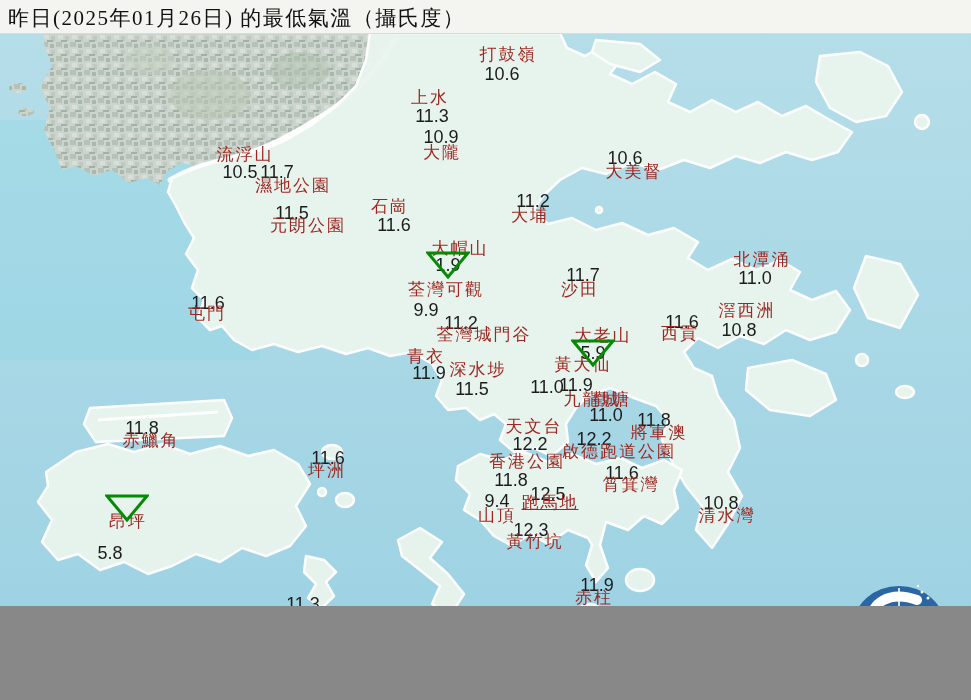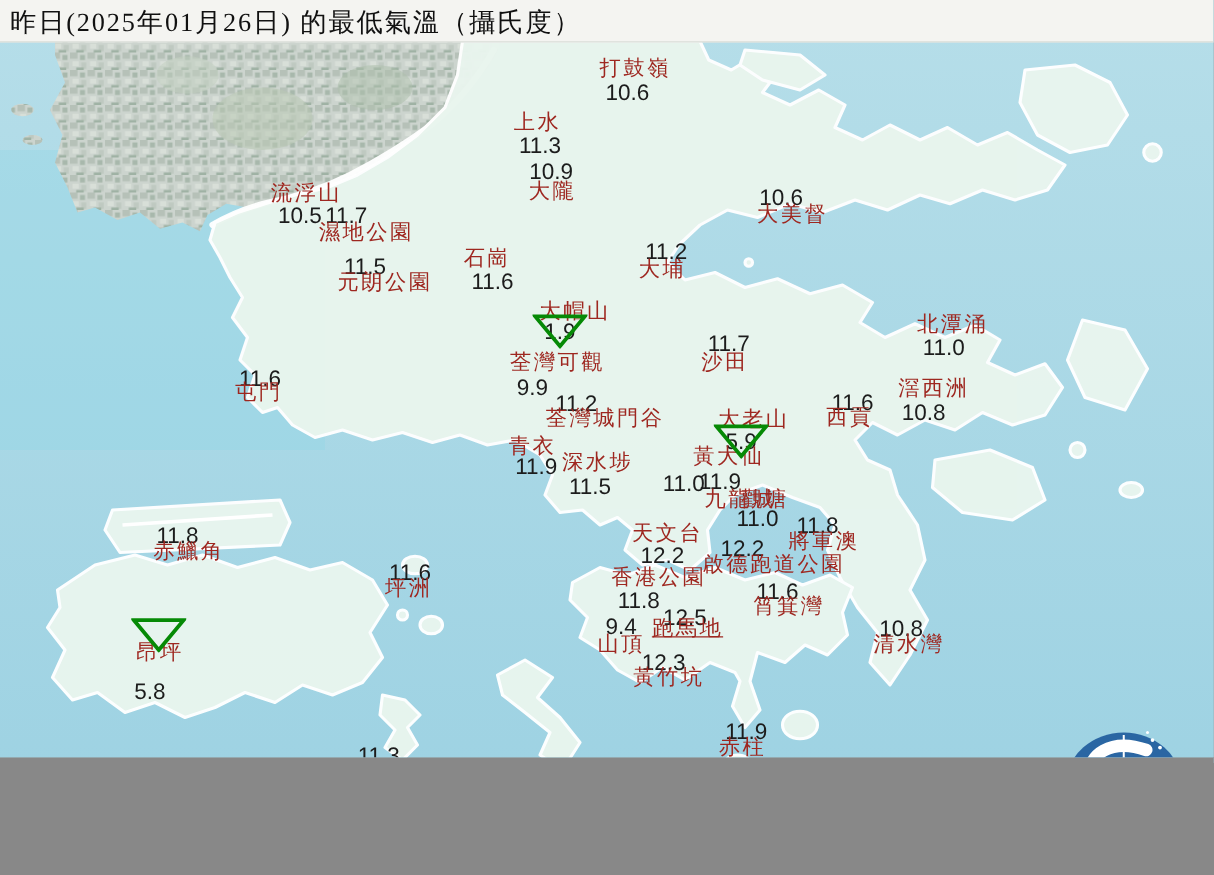--- a/index.html
+++ b/index.html
@@ -211,21 +211,21 @@
       <div class="station-name" style="left: 535px; top: 533px;">黃竹坑</div>
       <div class="station-value" style="left: 721px; top: 494px;">10.8</div>
       <div class="station-name" style="left: 727px; top: 507px;">清水灣</div>
       <div class="station-value" style="left: 142px; top: 419px;">11.8</div>
       <div class="station-name" style="left: 151px; top: 432px;">赤鱲角</div>
       <div class="station-value" style="left: 328px; top: 449px;">11.6</div>
       <div class="station-name" style="left: 327px; top: 462px;">坪洲</div>
       <div class="record-triangle" style="left: 127px; top: 494px;"><svg width="44" height="28" viewBox="0 0 44 28">
           <polygon points="2,2 42,2 22,26" fill="none" stroke="#068a06" stroke-width="3"></polygon>
         </svg></div>
-      <div class="station-value" style="left: 120px; top: 499px; margin-top: 45px;">5.8</div>
+      <div class="station-value" style="left: 110px; top: 499px; margin-top: 45px;">5.8</div>
       <div class="station-name" style="left: 128px; top: 513px;">昂坪</div>
       <div class="station-value" style="left: 303px; top: 595px;">11.3</div>
       <div class="station-name" style="left: 303px; top: 609px;">長洲</div>
       <div class="station-value" style="left: 597px; top: 576px;">11.9</div>
       <div class="station-name" style="left: 594px; top: 589px;">赤柱</div>
       <div class="station-value" style="left: 724px; top: 627px;">11.8</div>
       <div class="station-name" style="left: 730px; top: 640px;">橫瀾島</div>
     </div>
 
   <div class="logo-en">HONG KONG OBSERVATORY</div>

